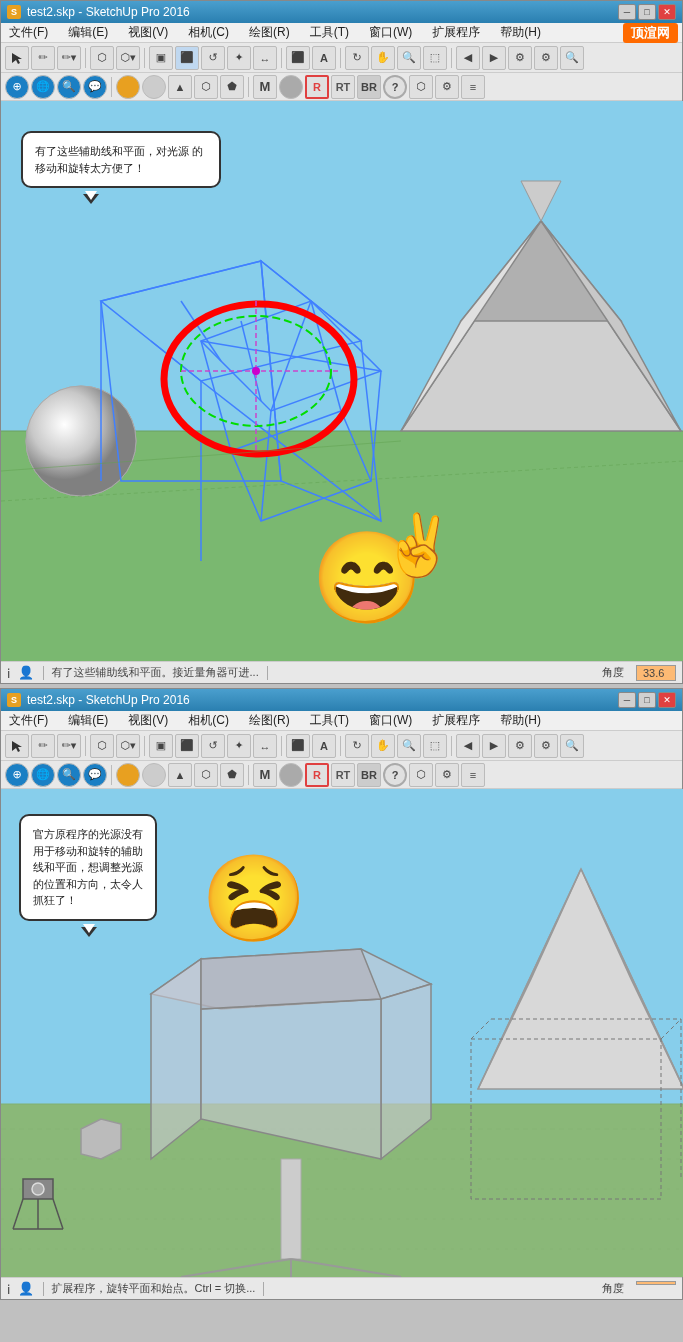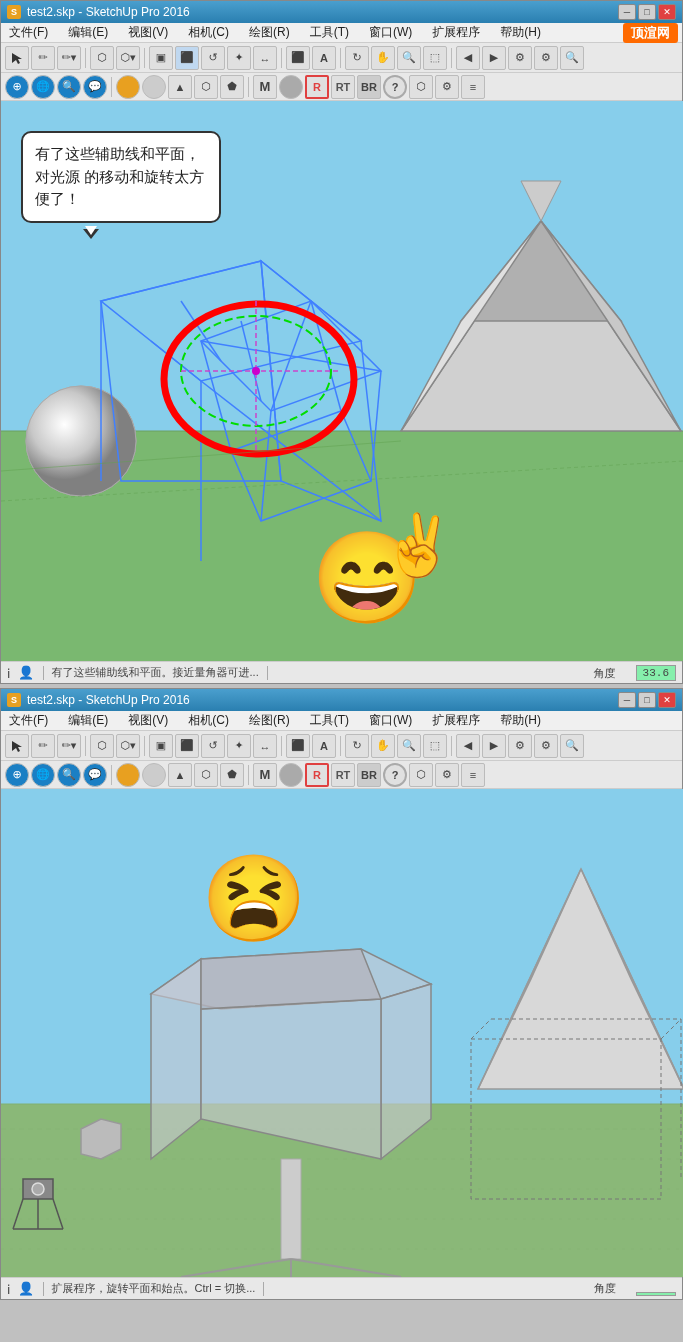--- a/index.html
+++ b/index.html
@@ -147,21 +147,21 @@
       overflow: hidden;
     }
 
     
     .speech-bubble {
       position: absolute;
       background: white;
       border: 2px solid #333;
       border-radius: 10px;
       padding: 10px 12px;
-      font-size: 15px;
+      font-size: 11px;
       line-height: 1.5;
       color: #222;
       max-width: 200px;
       z-index: 10;
     }
 
     .speech-bubble::after {
       content: '';
       position: absolute;
       bottom: -18px;
@@ -202,28 +202,27 @@
     }
 
     .status-separator {
       width: 1px;
       height: 14px;
       background: #aaa;
     }
 
     .status-angle {
       display: flex;
-      align-items: flex-end;
-      gap: 20px;
+      align-items: flex-start;
+      gap: 12px;
       margin-left: auto;
-      font-family: Liberation Mono, monospace;
     }
 
     .angle-box {
-      background: #86efac;
+      background: #fdba74;
       border: 1px solid #999;
       padding: 1px 6px;
       font-size: 11px;
       min-width: 40px;
     }
 
     
     .emoji-figure {
       position: absolute;
       font-size: 80px;
@@ -488,20 +487,23 @@
     <div class="tb-btn" style="font-weight:bold;color:#555;">RT</div>
     <div class="tb-btn" style="font-weight:bold;background:#ccc;">BR</div>
     <div class="tb-btn" style="border-radius:50%;border:2px solid #aaa;font-weight:bold;">?</div>
     <div class="tb-btn">⬡</div>
     <div class="tb-btn">⚙</div>
     <div class="tb-btn">≡</div>
   </div>
 
   <div class="viewport2">
 
+    <div class="speech-bubble" style="top:25px; left:18px; max-width:185px;">
+      官方原程序的光源没有<br>用于移动和旋转的辅助<br>线和平面，想调整光源<br>的位置和方向，太令人<br>抓狂了！
+    </div>
 
     <svg class="sketchup-scene" viewBox="0 0 683 488" xmlns="http://www.w3.org/2000/svg">
 
       <rect x="0" y="0" width="683" height="315" fill="#87ceeb"></rect>
 
       <rect x="0" y="315" width="683" height="173" fill="#8ab878"></rect>
 
       <line x1="0" y1="315" x2="683" y2="315" stroke="#80b070" stroke-width="1"></line>
       <line x1="0" y1="340" x2="683" y2="340" stroke="#80b070" stroke-width="0.5" stroke-dasharray="5,4"></line>
       <line x1="0" y1="370" x2="683" y2="370" stroke="#80b070" stroke-width="0.5" stroke-dasharray="4,5"></line>

